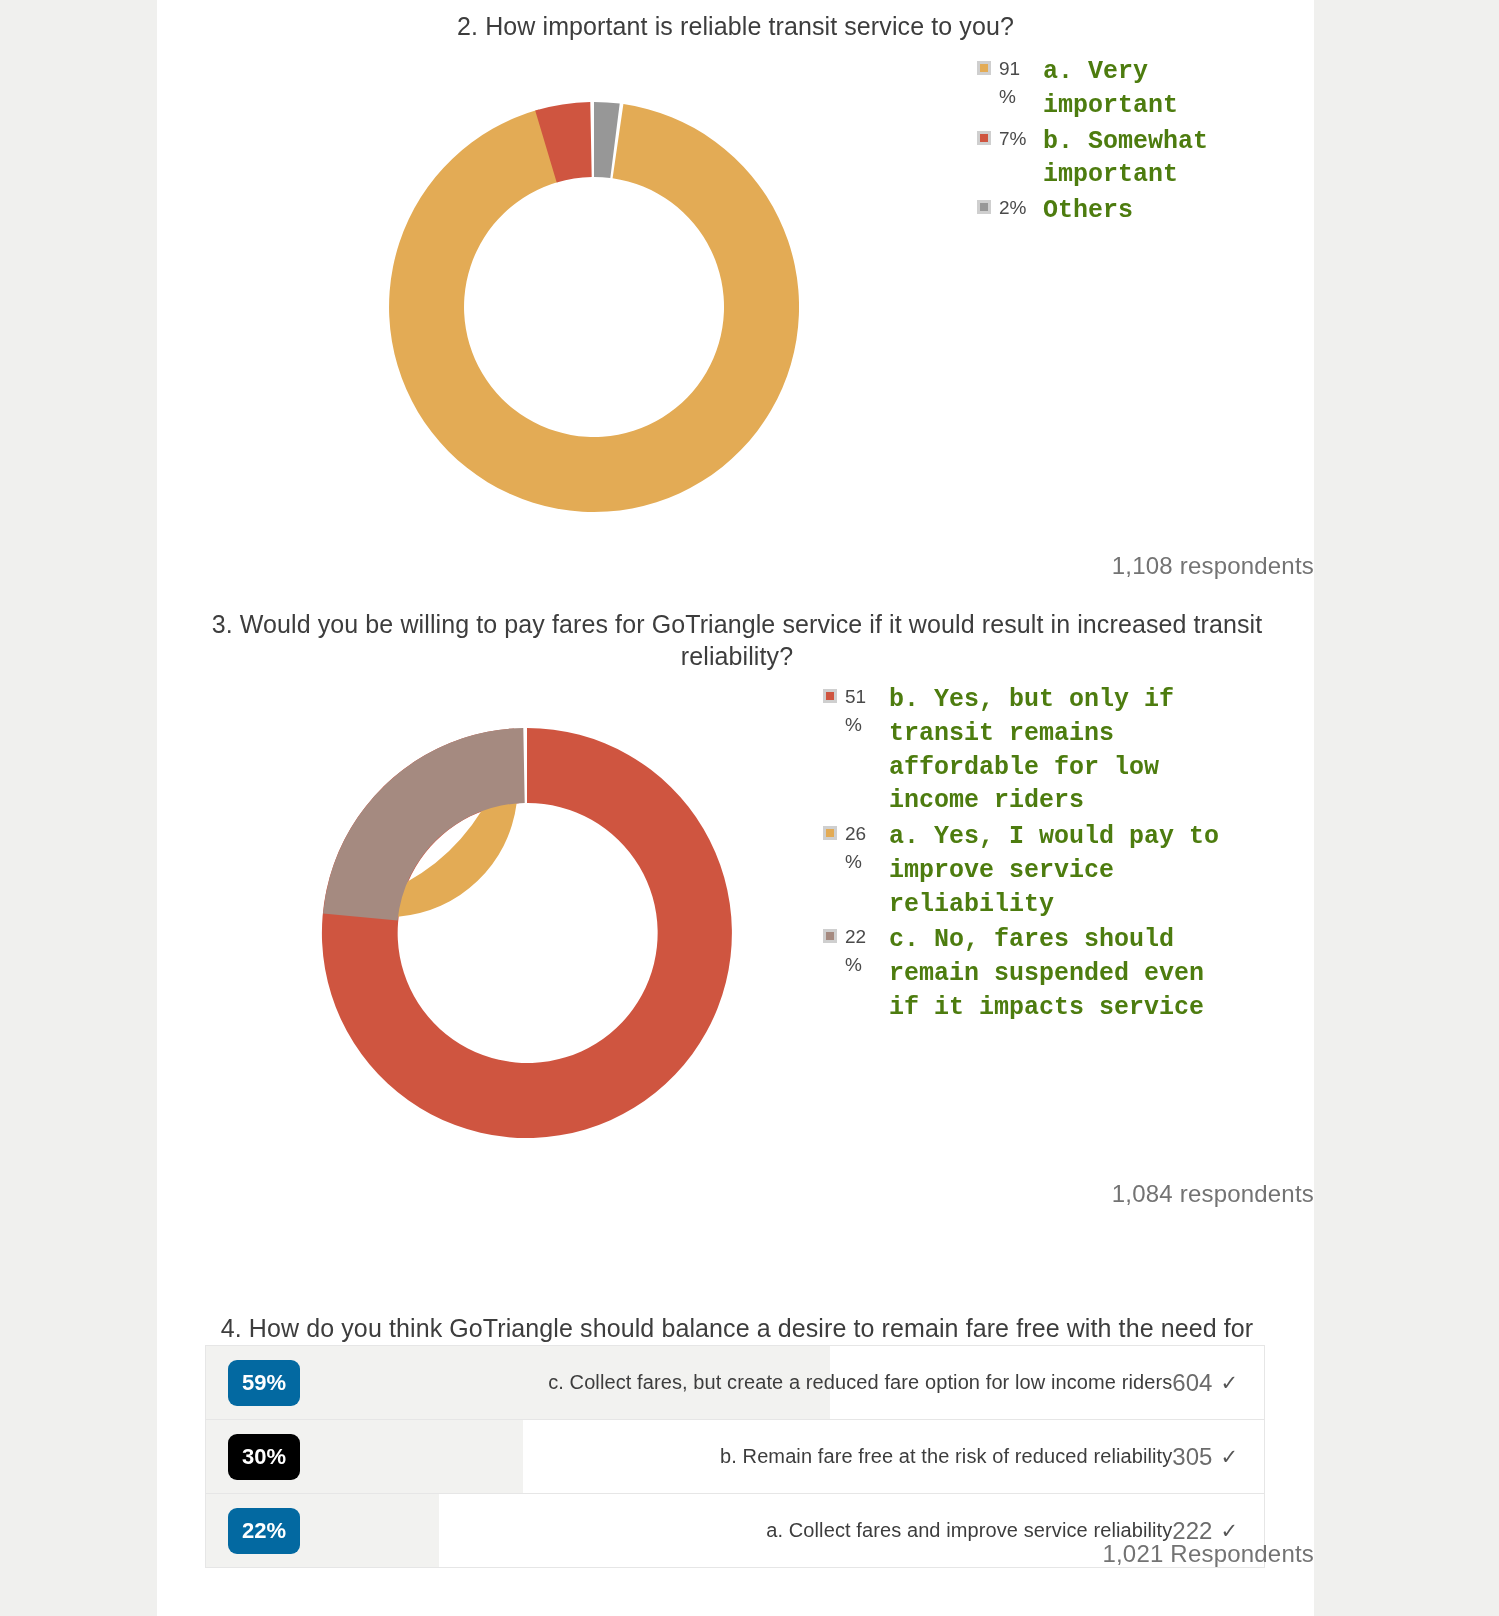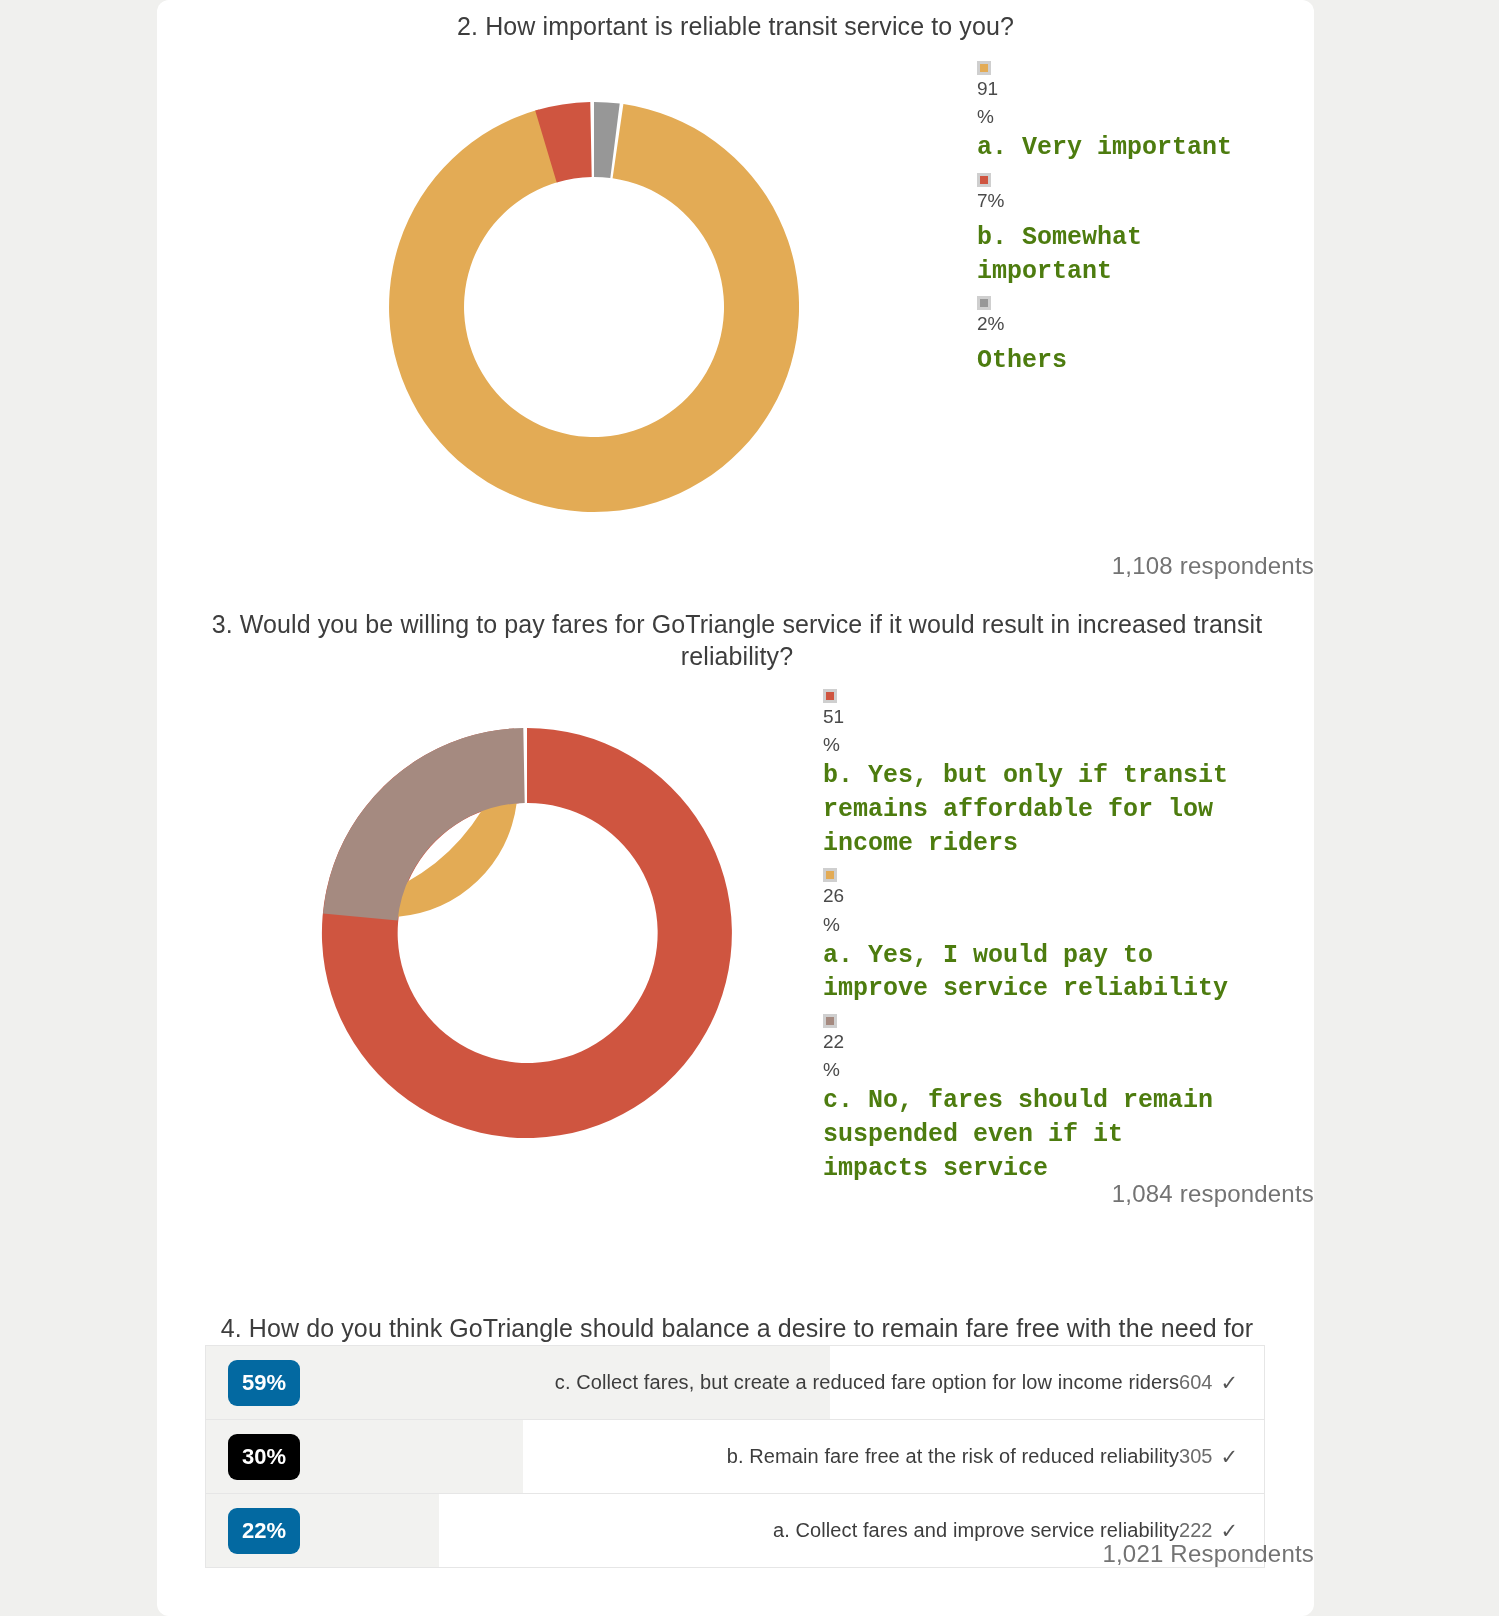--- a/index.html
+++ b/index.html
@@ -12,21 +12,20 @@
     color: #3c3c3c;
     overflow: hidden;
   }
   .page {
     position: absolute;
     left: 157px;
     top: 0;
     width: 1157px;
     min-height: 1616px;
     background: #ffffff;
-    border-radius: 12px;
   }
 
   
   .q-title {
     font-size: 25px;
     font-weight: 400;
     color: #3d3d3d;
     text-align: center;
     line-height: 1.28;
     letter-spacing: .1px;
@@ -40,21 +39,20 @@
   .donut-wrap {
     position: absolute;
   }
 
   
   .legend { position: absolute; }
   .legend-item {
     display: flex;
     align-items: flex-start;
     margin-bottom: 2px;
-    flex-direction: column;
   }
   .swatch {
     width: 14px;
     height: 14px;
     flex: 0 0 14px;
     border: 3px solid #cfcfcf;
     margin-top: 6px;
     margin-right: 8px;
   }
   .legend-pct {
@@ -121,21 +119,21 @@
     margin-left: 24px;
     font-size: 20px;
     color: #3d3d3d;
     flex: 1 1 auto;
     letter-spacing: .1px;
     text-align: right;
   }
   .bar-count {
     position: relative;
     z-index: 2;
-    font-size: 20px;
+    font-size: 24px;
     color: #6b6b6b;
     margin-right: 8px;
   }
   .check {
     position: relative;
     z-index: 2;
     margin-right: 26px;
     color: #555;
     font-size: 21px;
     line-height: 1;

